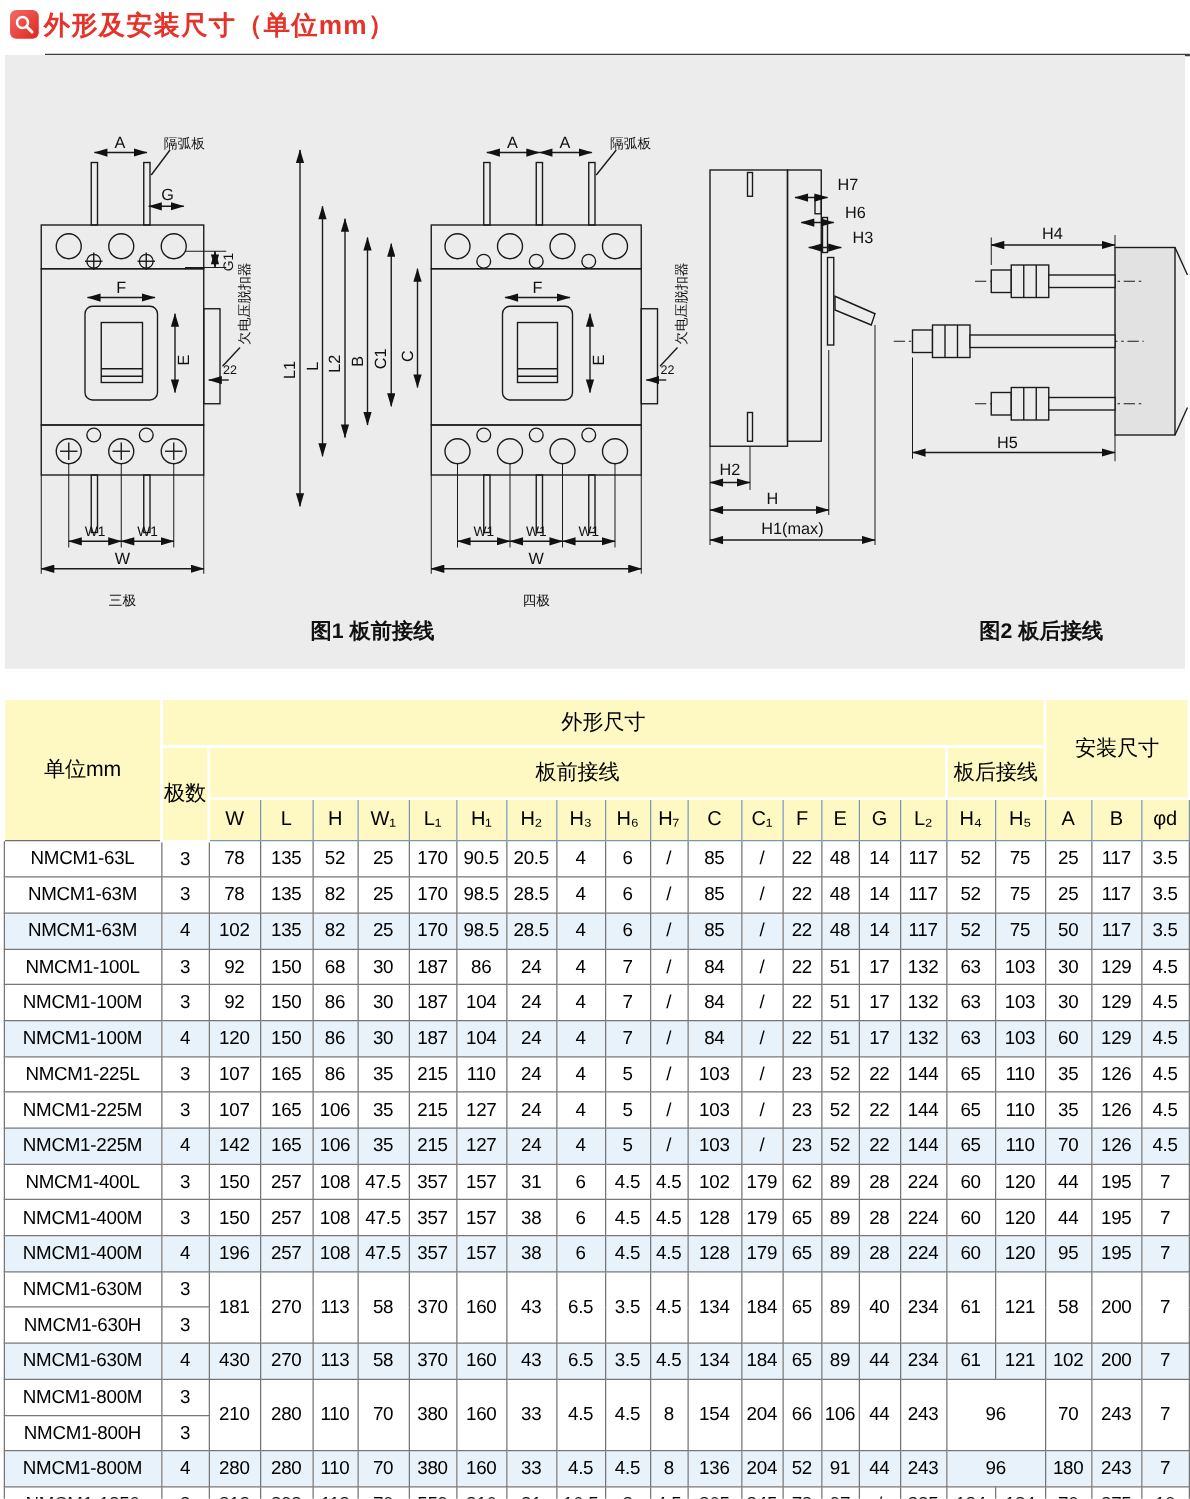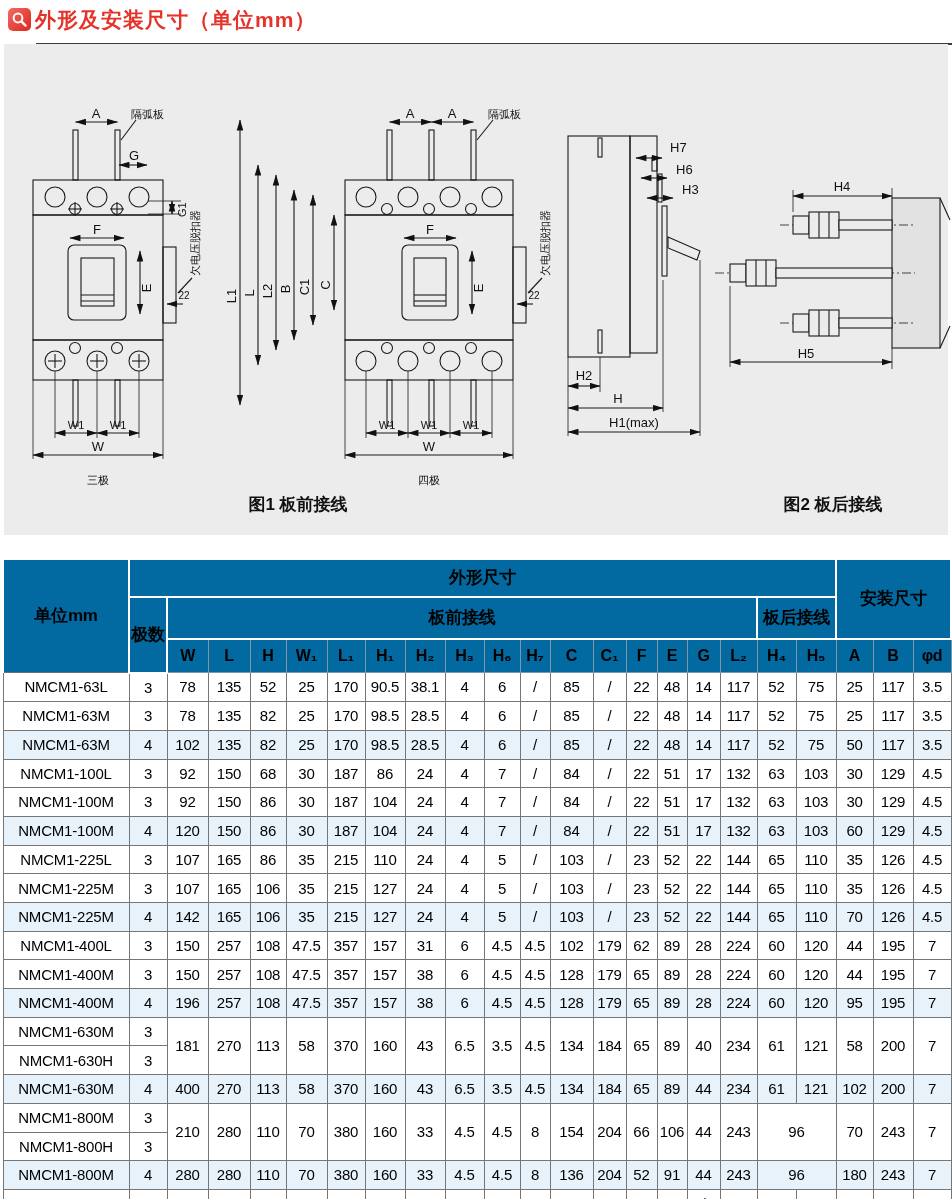--- a/index.html
+++ b/index.html
@@ -32,21 +32,21 @@
   
   table.dims{
     position:absolute;top:558px;left:2px;width:948px;
     border-collapse:collapse;table-layout:fixed;
     font-size:15px;color:#000;
   }
   table.dims th,table.dims td{
     text-align:center;vertical-align:middle;padding:0;overflow:hidden;
     letter-spacing:-0.2px;line-height:1.15;
   }
-  table.dims thead th{background:#0369a1;font-weight:bold;border:2px solid #fff;}
+  table.dims thead th{background:#fef9c3;font-weight:normal;border:2px solid #fff;}
   table.dims thead tr.r1 th{height:36px;font-size:17px;}
   table.dims thead tr.r2 th{height:40px;font-size:17px;}
   table.dims thead tr.r3 th{height:32px;font-size:16px;border:1px solid #7d97a8;border-top:2px solid #fff;}
   table.dims thead th.model-h{font-size:17px;border:1px solid #6f6f6f;border-top:2px solid #fff;border-left:2px solid #fff;}
   table.dims tbody td{border:1px solid #767676;height:27.7px;background:#fff;}
   table.dims tbody tr.hl td{background:#e7f2fb;}
   table.dims{border:1px solid #5a5a5a;}
 </style>
 </head>
 <body>
@@ -359,21 +359,21 @@
   <tbody>
       <tr>
         <td>NMCM1-63L</td>
         <td>3</td>
         <td>78</td>
         <td>135</td>
         <td>52</td>
         <td>25</td>
         <td>170</td>
         <td>90.5</td>
-        <td>38.1</td>
+        <td>20.5</td>
         <td>4</td>
         <td>6</td>
         <td>/</td>
         <td>85</td>
         <td>/</td>
         <td>22</td>
         <td>48</td>
         <td>14</td>
         <td>117</td>
         <td>52</td>
@@ -682,21 +682,21 @@
         <td rowspan="2">200</td>
         <td rowspan="2">7</td>
       </tr>
       <tr>
         <td>NMCM1-630H</td>
         <td>3</td>
       </tr>
       <tr class="hl">
         <td>NMCM1-630M</td>
         <td>4</td>
-        <td>400</td>
+        <td>430</td>
         <td>270</td>
         <td>113</td>
         <td>58</td>
         <td>370</td>
         <td>160</td>
         <td>43</td>
         <td>6.5</td>
         <td>3.5</td>
         <td>4.5</td>
         <td>134</td>

